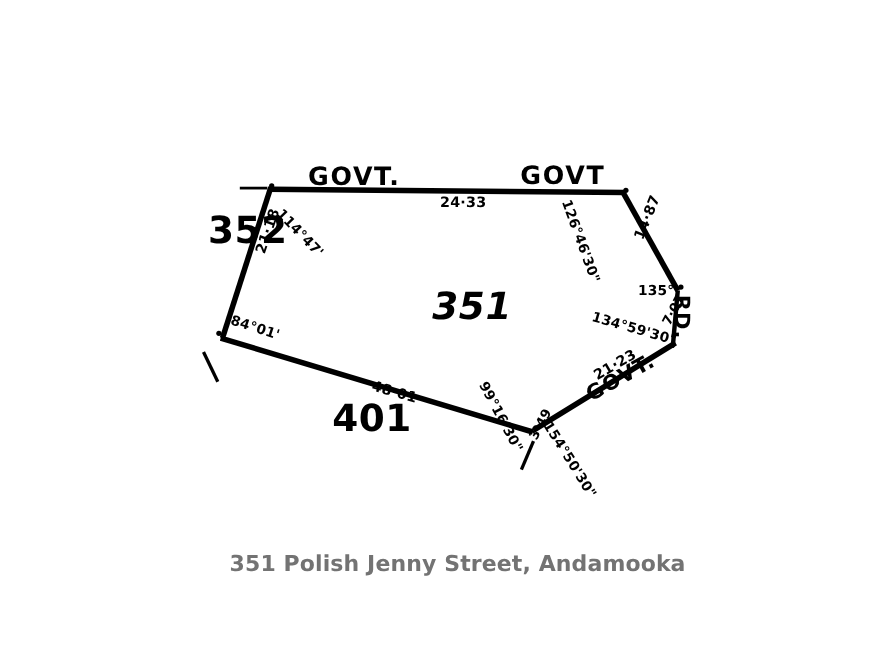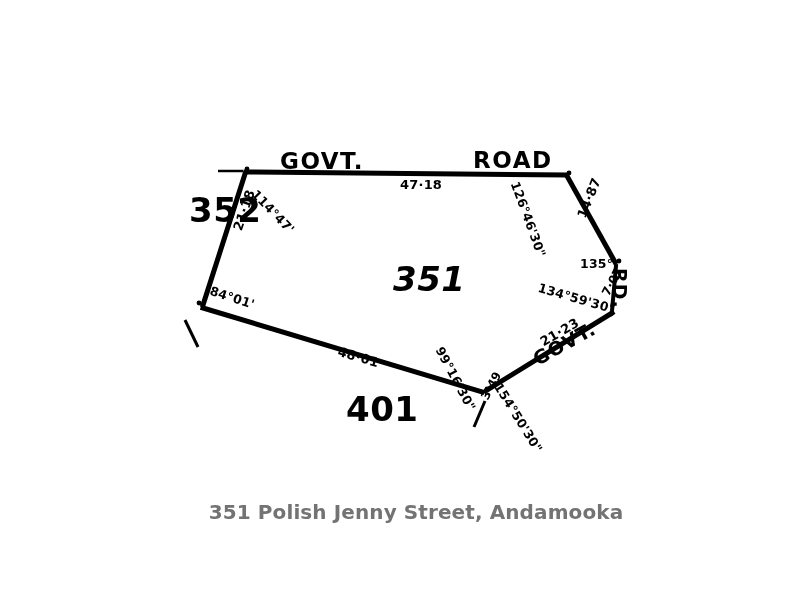--- a/index.html
+++ b/index.html
@@ -118,28 +118,28 @@
     <circle cx="247" cy="169" r="2.4" fill="#000"></circle>
     <circle cx="569" cy="173" r="2.4" fill="#000"></circle>
     <circle cx="619" cy="261" r="2.4" fill="#000"></circle>
     <circle cx="611" cy="314" r="2.4" fill="#000"></circle>
     <circle cx="487" cy="389" r="2.4" fill="#000"></circle>
     <circle cx="199" cy="303" r="2.4" fill="#000"></circle>
   </svg>
 
   <div class="lbl lot-num" style="left:393px; top:262px;font-style:italic;">351</div>
   <div class="lbl lot-num" style="left:189px; top:193px;">352</div>
-  <div class="lbl lot-num" style="left:302px; top:392px;margin-left:44px;">401</div>
+  <div class="lbl lot-num" style="left:302px; top:364px;">401</div>
 
   <div class="lbl road-word" style="left:280px; top:150px;">GOVT.</div>
-  <div class="lbl road-word" style="left:473px; top:149px;">ROAD</div>
+  <div class="lbl road-word" style="left:473px; top:149px;">GOVT</div>
   <div class="lbl govt-side" style="left:530px; top:352px; transform:rotate(-29deg); transform-origin:left top;">GOVT.</div>
   <div class="lbl rd-vert" style="left:629px; top:268px; transform:rotate(90deg); transform-origin:left top;">RD.</div>
 
-  <div class="lbl dim" style="left:400px; top:178px;">47·18</div>
+  <div class="lbl dim" style="left:400px; top:178px;">24·33</div>
   <div class="lbl dim" style="left:231px; top:228px; transform:rotate(-71deg); transform-origin:left top;">21·18</div>
   <div class="lbl dim" style="left:575px; top:215px; transform:rotate(-68deg); transform-origin:left top;">14·87</div>
   <div class="lbl dim-sm" style="left:600px; top:292px; transform:rotate(-62deg); transform-origin:left top;">7·07</div>
   <div class="lbl dim" style="left:538px; top:337px; transform:rotate(-30deg); transform-origin:left top;">21·23</div>
   <div class="lbl dim" style="left:340px; top:345px; transform:rotate(16deg); transform-origin:left top;">48·01</div>
   <div class="lbl dim-sm" style="left:479px; top:396px; transform:rotate(-62deg); transform-origin:left top;">3·49</div>
 
   <div class="lbl bearing" style="left:258px; top:188px; transform:rotate(46deg); transform-origin:left top;">114°47'</div>
   <div class="lbl bearing" style="left:212px; top:285px; transform:rotate(18deg); transform-origin:left top;">84°01'</div>
   <div class="lbl bearing" style="left:520px; top:180px; transform:rotate(70deg); transform-origin:left top;">126°46'30"</div>

